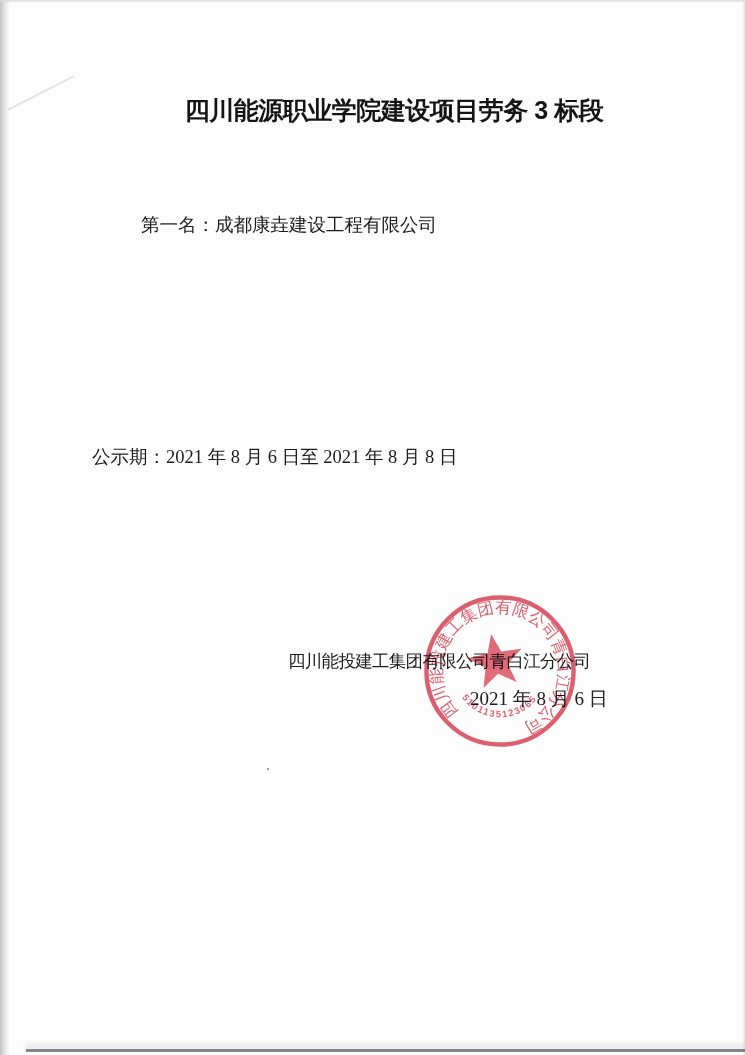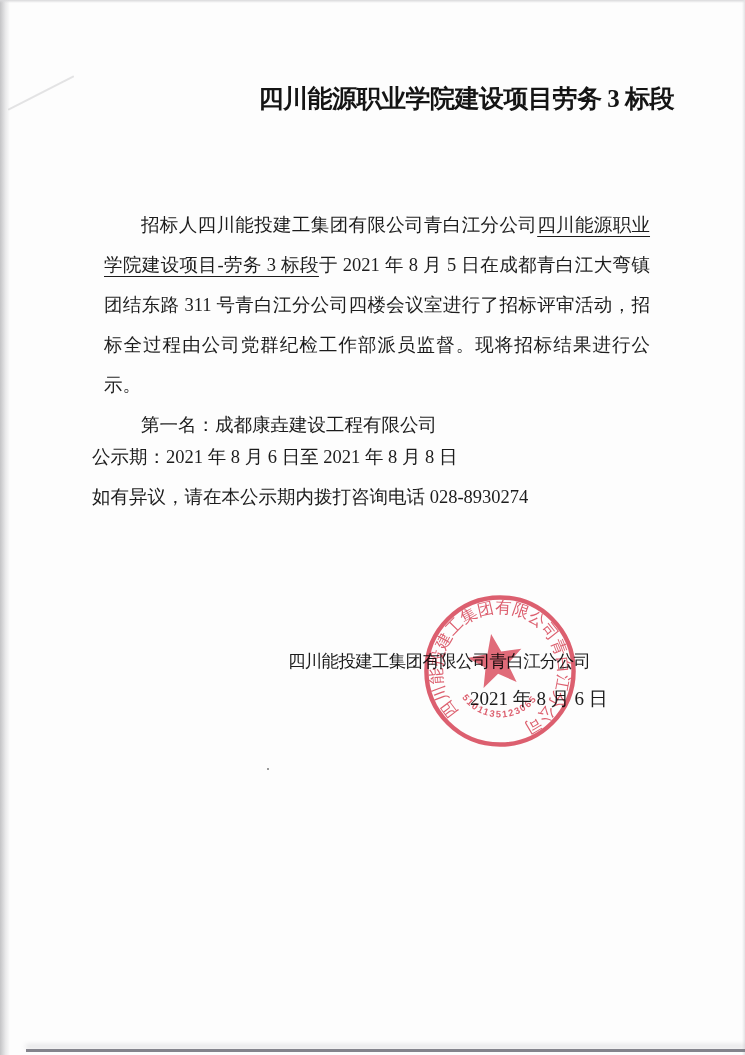--- a/index.html
+++ b/index.html
@@ -31,23 +31,23 @@
     box-shadow:0 -4px 5px rgba(130,130,136,.30);
   }
   .crease{
     position:absolute;left:4px;top:92px;width:74px;height:2px;
     background:#cdcdcf;opacity:.55;border-radius:2px;
     transform:rotate(-27deg);
   }
   .speck{position:absolute;left:267px;top:768px;width:2px;height:2px;background:#9a9a9a;}
   
   .title{
-    position:absolute;top:77px;left:114px;width:560px;
-    text-align:right;
-    font-family:Liberation Serif, serif;
+    position:absolute;top:88px;left:114px;width:560px;
+    text-align:center;
+    font-family:Liberation Sans, sans-serif;
     font-weight:700;font-size:25px;line-height:44px;
     letter-spacing:-0.5px;color:#141414;
   }
   .body-block{
     position:absolute;top:205px;left:104px;width:546px;
     font-size:18.5px;line-height:40px;text-align:justify;
   }
   .para{margin:0;text-indent:2em;}
   .underlined{
     text-decoration:underline;
@@ -85,27 +85,25 @@
   <div class="edge-right"></div>
   <div class="edge-bottom"></div>
   <div class="crease"></div>
   <div class="speck"></div>
 
   <div class="title">
     <div>四川能源职业学院建设项目劳务 3 标段</div>
   </div>
 
   <div class="body-block">
-    <p class="para"><span>招标人四川能投建工集团有限公司青白江分公司</span><span class="underlined">四川能源职业学院建设项目-劳务 3 标段</span><span>于 2021 年 8 月 5 日在成都青白江大弯镇团结东路 311 号青白江分公司四楼会议室进行了招标评审活动，招标全过程由公司党群纪检工作部派员监督。现将招标结果进行公示。</span></p>
     <p class="para">第一名：成都康垚建设工程有限公司</p>
   </div>
 
   <div class="notice-block">
     <div>公示期：2021 年 8 月 6 日至 2021 年 8 月 8 日</div>
-    <div>如有异议，请在本公示期内拨打咨询电话 028-8930274</div>
   </div>
 
   <div class="sig-company">四川能投建工集团有限公司青白江分公司</div>
   <div class="sig-date">2021 年 8 月 6 日</div>
 
   <svg class="seal" viewBox="0 0 160 160">
     <defs>
       <path id="ringPath" d="M 38.3 121.7 A 59 59 0 1 1 38.42 121.82" fill="none"></path>
       <path id="codePath" d="M 39.3 103.5 A 47 47 0 0 0 120.7 103.5" fill="none"></path>
     </defs>

